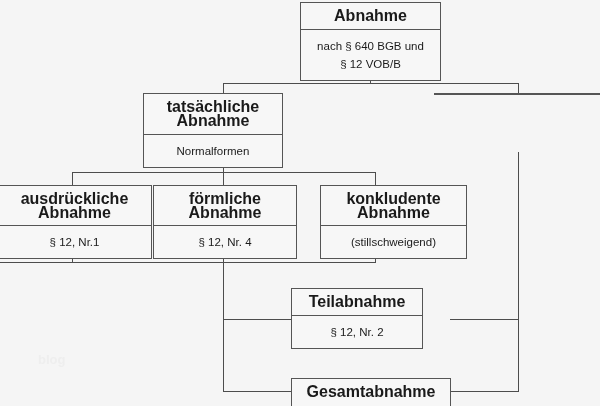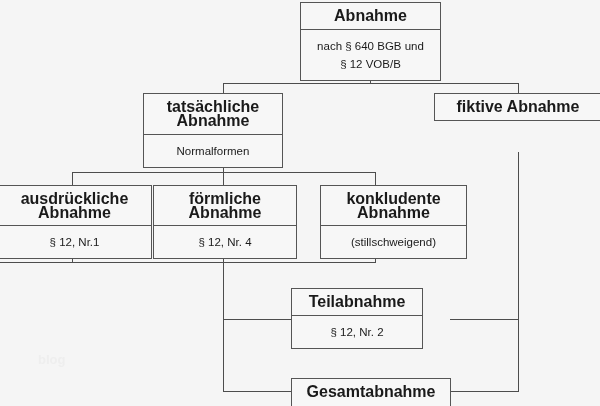--- a/index.html
+++ b/index.html
@@ -109,21 +109,20 @@
     <div class="sub">nach § 640 BGB und
 § 12 VOB/B</div>
   </div>
 
   <div class="node" style="left:143px; top:93px; width:140px;">
     <div class="title">tatsächliche Abnahme</div>
     <div class="sub">Normalformen</div>
   </div>
 
   <div class="node" style="left:434px; top:93px; width:168px;">
-    <div class="title">fiktive Abnahme</div>
   </div>
 
   <div class="node two-line" style="left:-3px; top:185px; width:155px;">
     <div class="title">ausdrückliche
 Abnahme</div>
     <div class="sub">§ 12, Nr.1</div>
   </div>
 
   <div class="node two-line" style="left:153px; top:185px; width:144px;">
     <div class="title">förmliche

